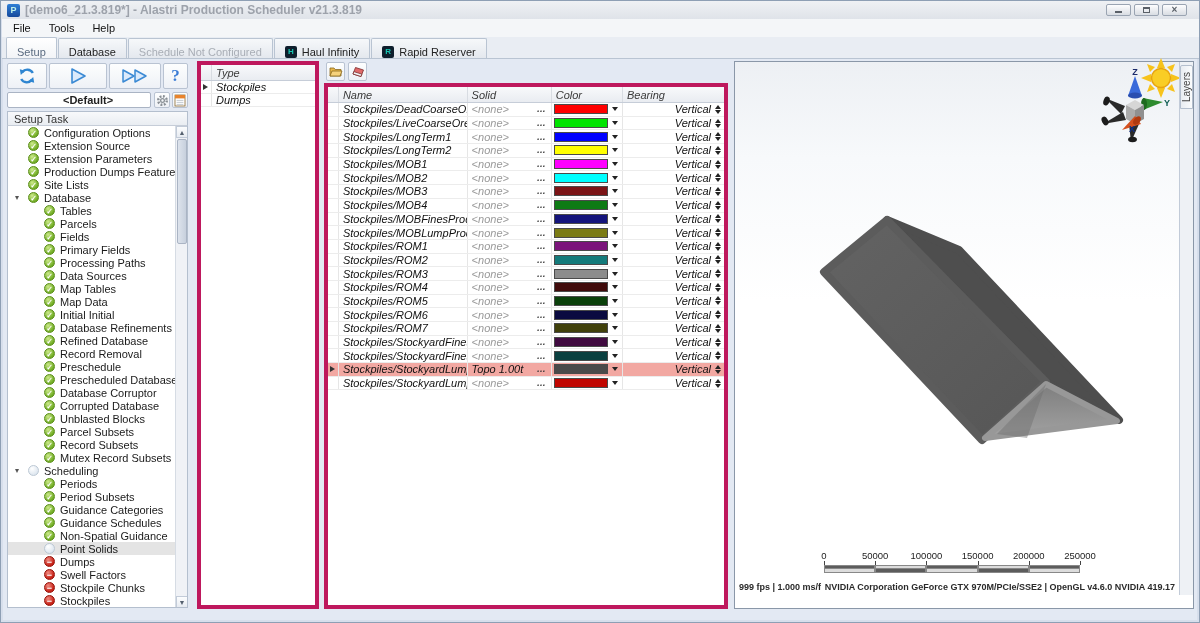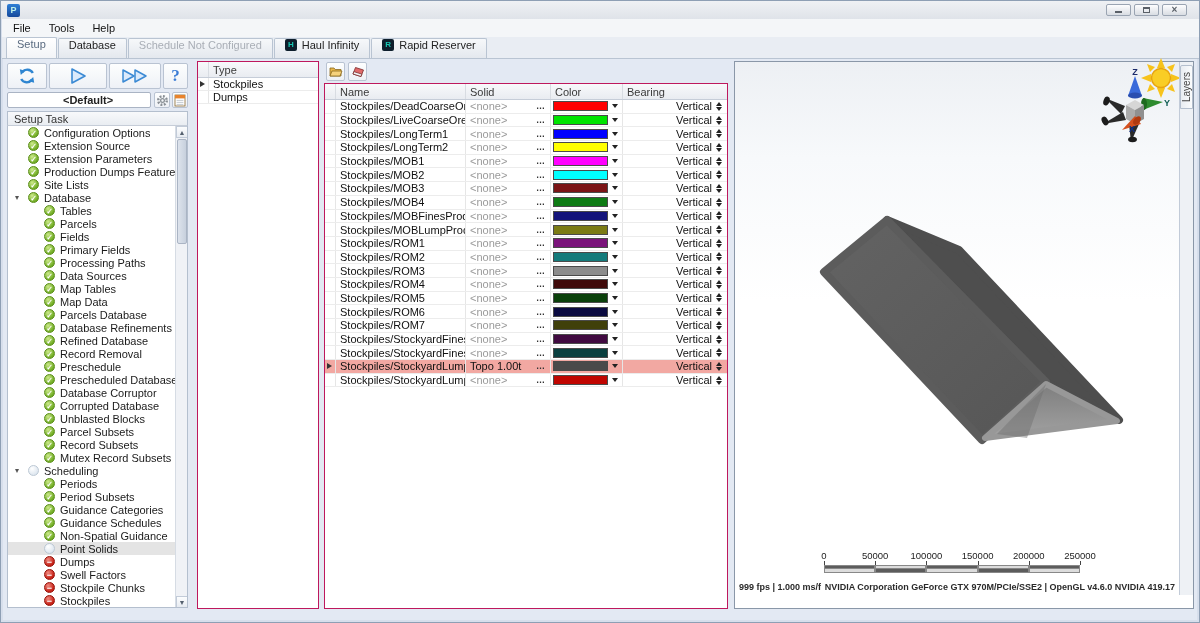--- a/index.html
+++ b/index.html
@@ -13,26 +13,26 @@
   .winbtns{position:absolute;right:12px;top:3px;display:flex;gap:3px;}
   .wbtn{width:25px;height:12px;border:1px solid #9aa4b2;border-radius:2px;background:linear-gradient(#fdfdfe,#d9dde3);display:flex;align-items:center;justify-content:center;}
   .glyph-min{width:7px;height:2px;background:#5a6068;margin-top:4px;}
   .glyph-max{width:7px;height:6px;border:1px solid #5a6068;border-top-width:2px;}
   .glyph-x{color:#5a6068;font-size:10px;font-weight:bold;line-height:10px;}
   
   .menubar{left:1px;top:18px;width:1197px;height:18px;background:#f4f6f8;display:flex;align-items:center;padding-left:2px;}
   .menuitem{font-size:11px;color:#111;padding:7px 9px;line-height:18px;text-align:center;}
   
   .tabrow{left:1px;top:36px;width:1197px;height:22px;background:#e9edf3;border-bottom:1px solid #b9c4d2;display:flex;align-items:flex-end;padding-left:4px;}
-  .tab{height:20px;display:flex;align-items:flex-start;padding:0 10px;font-size:11px;color:#222;background:linear-gradient(#f6f8fa,#e4e8ee);border:1px solid #b9c4d2;border-bottom:none;border-radius:2px 2px 0 0;margin-right:1px;}
+  .tab{height:20px;display:flex;align-items:flex-end;padding:0 10px;font-size:11px;color:#222;background:linear-gradient(#f6f8fa,#e4e8ee);border:1px solid #b9c4d2;border-bottom:none;border-radius:2px 2px 0 0;margin-right:1px;}
   .tab.active{background:linear-gradient(#ffffff,#f2f4f7);height:21px;color:#5a6b80;}
   .tab.disabled{color:#a9aeb6;}
   .tabicon{width:12px;height:12px;border-radius:2px;background:#0e1e2c;color:#17c6b2;font-size:8px;font-weight:bold;text-align:center;line-height:12px;margin-right:5px;}
   
-  .panel{background:#fff;border:1px solid #be185d;}
+  .panel{background:#fff;border:4px solid #be185d;font-style:italic;}
   
   .tbtn{border:1px solid #b9c3d2;border-radius:2px;background:linear-gradient(#fdfefe,#eef1f6);display:flex;align-items:center;justify-content:center;}
   .combo{display:flex;align-items:center;background:#fff;border:1px solid #aab4c4;border-radius:2px;font-size:11px;font-weight:bold;color:#222;}
   .combo .arrow{margin-left:auto;margin-right:5px;color:#667;font-size:8px;}
   .hdrbar{background:linear-gradient(#f8f9fb,#e9edf2);border:1px solid #b4bfce;border-bottom:1px solid #c6cdd8;font-size:11px;color:#333;display:flex;align-items:center;padding-left:6px;}
   
   .treebox{background:#fff;border:1px solid #b4bfce;border-top:none;overflow:hidden;}
   .tree-item{position:relative;height:13px;display:flex;align-items:center;font-size:11px;color:#1a1a1a;white-space:nowrap;}
   .tree-item.sel{background:#e4e4e4;}
   .twisty{position:absolute;top:4px;font-size:8px;line-height:6px;color:#555;}
@@ -70,20 +70,21 @@
   .sctick{position:absolute;top:11px;width:1px;height:4px;background:#444;}
   .scseg{position:absolute;height:4px;}
 </style>
 </head>
 <body>
 
 <div class="window">
 
   <div class="abs titlebar">
     <div class="appicon">P</div>
+    <div class="title">[demo6_21.3.819*] - Alastri Production Scheduler v21.3.819</div>
     <div class="winbtns">
       <div class="wbtn">
           <span class="glyph-min"></span>
         </div>
       <div class="wbtn">
           <span class="glyph-max"></span>
         </div>
       <div class="wbtn">
           <span class="glyph-x">×</span>
         </div>
@@ -222,21 +223,21 @@
         <div class="tree-item" style="padding-left: 36px;">
           <span class="ci done">✓</span>
           <span class="tlabel">Map Tables</span>
         </div>
         <div class="tree-item" style="padding-left: 36px;">
           <span class="ci done">✓</span>
           <span class="tlabel">Map Data</span>
         </div>
         <div class="tree-item" style="padding-left: 36px;">
           <span class="ci done">✓</span>
-          <span class="tlabel">Parcels Database</span>
+          <span class="tlabel">Initial Initial</span>
         </div>
         <div class="tree-item" style="padding-left: 36px;">
           <span class="ci done">✓</span>
           <span class="tlabel">Database Refinements</span>
         </div>
         <div class="tree-item" style="padding-left: 36px;">
           <span class="ci done">✓</span>
           <span class="tlabel">Refined Database</span>
         </div>
         <div class="tree-item" style="padding-left: 36px;">

